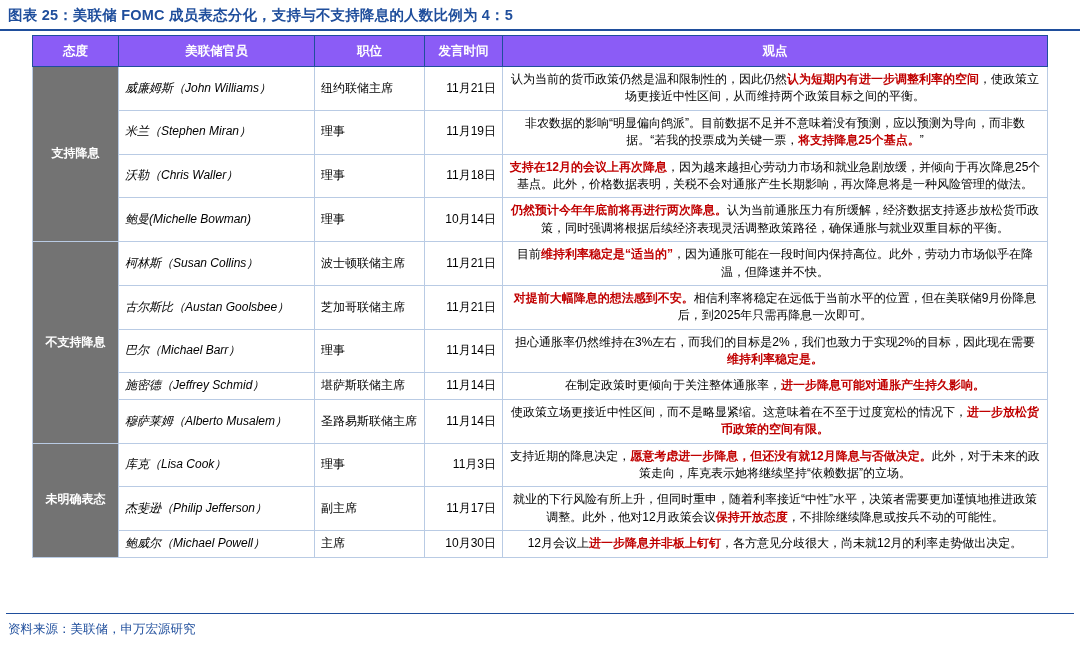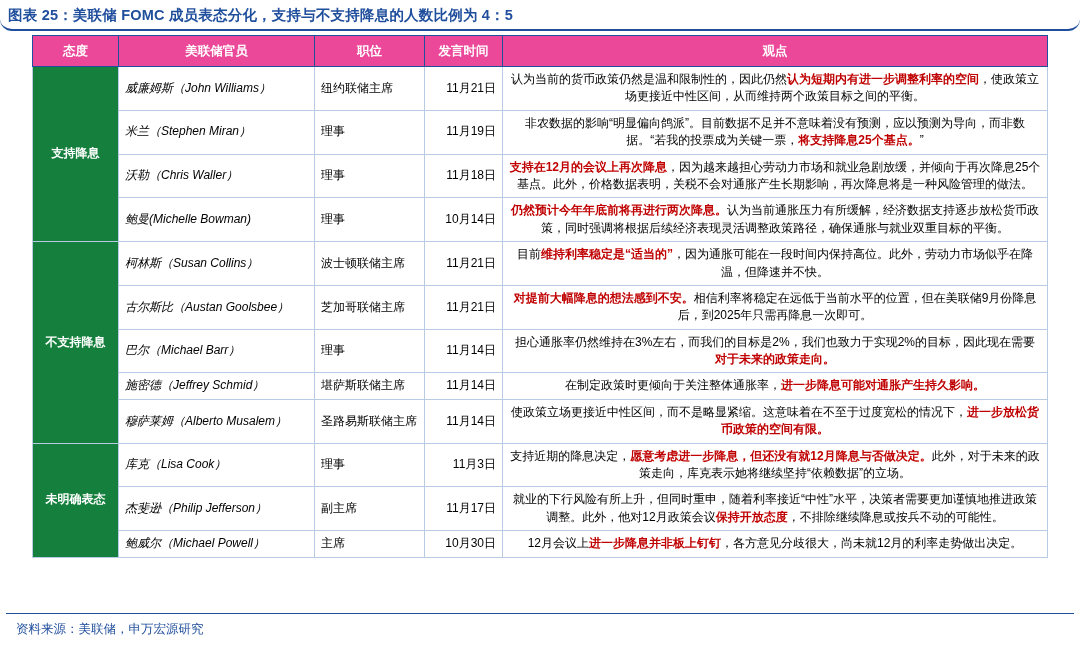--- a/index.html
+++ b/index.html
@@ -16,56 +16,55 @@
   }
   .page {
     position: relative;
     width: 1080px;
     height: 648px;
     box-sizing: border-box;
   }
   .title-bar {
     padding: 6px 8px 4px 8px;
     border-bottom: 2px solid #1f4e9c;
-    border-radius: 12px;
   }
   .title-text {
     font-size: 14.5px;
     font-weight: bold;
     color: #1f4e9c;
     letter-spacing: 0.2px;
   }
   .table-wrap {
     padding: 4px 32px 0 32px;
     box-sizing: border-box;
   }
   table.main {
     width: 100%;
     border-collapse: collapse;
     table-layout: fixed;
   }
   table.main th {
-    background: #ec4899;
+    background: #8b5cf6;
     color: #ffffff;
     font-size: 12.5px;
     font-weight: bold;
     text-align: center;
     padding: 4px 2px;
     border: 1px solid #1f4e9c;
     height: 22px;
   }
   table.main td {
     border: 1px solid #b9cbe4;
     font-size: 12px;
     vertical-align: middle;
     padding: 4px 6px;
     line-height: 1.45;
   }
   td.stance {
-    background: #15803d;
+    background: #737373;
     color: #ffffff;
     font-weight: bold;
     text-align: center;
     font-size: 13px;
     border: 1px solid #1f4e9c;
     padding: 2px;
   }
   td.official {
     font-size: 12.5px;
     color: #000;
@@ -100,21 +99,20 @@
     box-sizing: border-box;
   }
   .footer-rule {
     border-top: 1.5px solid #1f4e9c;
     margin: 0 6px;
   }
   .footer-text {
     font-size: 12.5px;
     color: #1f4e9c;
     padding: 7px 22px 10px 8px;
-    margin-left: 8px;
   }
   col.c1 { width: 86px; }
   col.c2 { width: 196px; }
   col.c3 { width: 110px; }
   col.c4 { width: 78px; }
   col.c5 { width: auto; }
 </style>
 </head>
 <body>
 
@@ -178,21 +176,21 @@
           <tr>
             <td class="official">古尔斯比（Austan Goolsbee）</td>
             <td class="position">芝加哥联储主席</td>
             <td class="date">11月21日</td>
             <td class="view"><span class="hi">对提前大幅降息的想法感到不安。</span><span>相信利率将稳定在远低于当前水平的位置，但在美联储9月份降息后，到2025年只需再降息一次即可。</span></td>
           </tr>
           <tr>
             <td class="official">巴尔（Michael Barr）</td>
             <td class="position">理事</td>
             <td class="date">11月14日</td>
-            <td class="view"><span>担心通胀率仍然维持在3%左右，而我们的目标是2%，我们也致力于实现2%的目标，因此现在需要</span><span class="hi">对于未来的政策走向。</span></td>
+            <td class="view"><span>担心通胀率仍然维持在3%左右，而我们的目标是2%，我们也致力于实现2%的目标，因此现在需要</span><span class="hi">维持利率稳定是。</span></td>
           </tr>
           <tr>
             <td class="official">施密德（Jeffrey Schmid）</td>
             <td class="position">堪萨斯联储主席</td>
             <td class="date">11月14日</td>
             <td class="view"><span>在制定政策时更倾向于关注整体通胀率，</span><span class="hi">进一步降息可能对通胀产生持久影响。</span></td>
           </tr>
           <tr>
             <td class="official">穆萨莱姆（Alberto Musalem）</td>
             <td class="position">圣路易斯联储主席</td>

